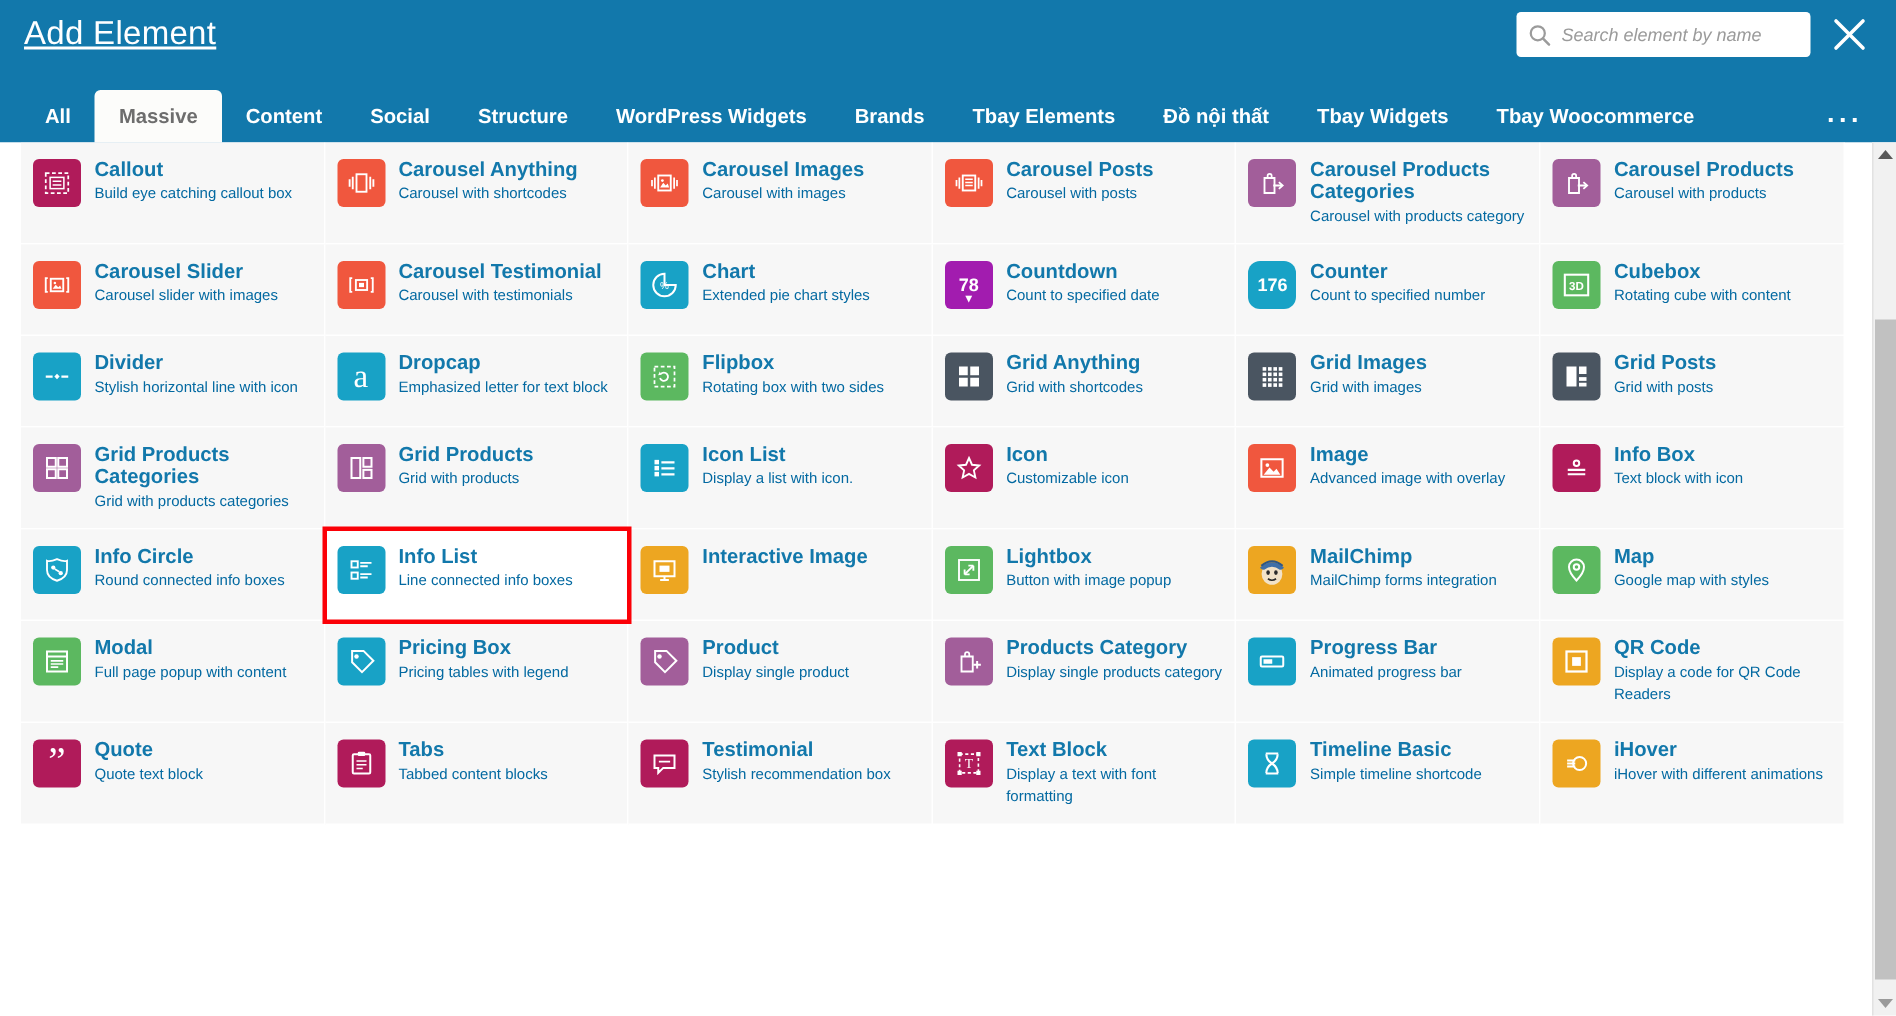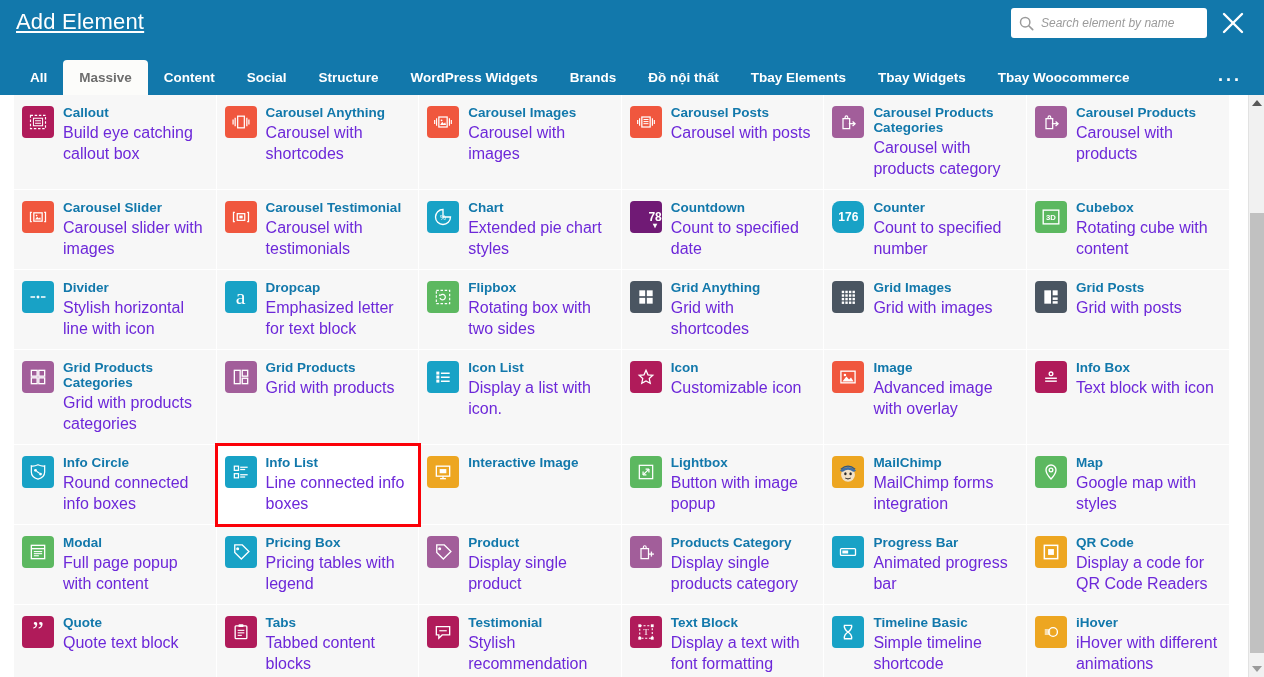--- a/index.html
+++ b/index.html
@@ -120,22 +120,22 @@
   .card-icon .letter {
     font-size: 22px; line-height: 1;
     font-family: "Liberation Serif", serif;
   }
   .card-text { flex: 1 1 auto; min-width: 0; }
   .card-title {
     font-size: 13.5px; font-weight: bold; color: #1278ab;
     line-height: 15px; margin-bottom: 2px;
   }
   .card-desc {
-    font-size: 16px; color: #6d28d9;
-    line-height: 21px;
+    font-size: 10px; color: #0369a1;
+    line-height: 15px;
   }
 
   
   #scrollbar {
     position: absolute; right: 0; top: 95px;
     width: 16px; height: 582px;
     background: #f1f1f1;
     border-left: 1px solid #e2e2e2;
   }
   #scroll-up, #scroll-down {
@@ -183,22 +183,22 @@
   </div>
 
   <div id="tabbar">
       <div class="tab">All</div>
       <div class="tab active">Massive</div>
       <div class="tab">Content</div>
       <div class="tab">Social</div>
       <div class="tab">Structure</div>
       <div class="tab">WordPress Widgets</div>
       <div class="tab">Brands</div>
+      <div class="tab">Tbay Elements</div>
       <div class="tab">Đồ nội thất</div>
-      <div class="tab">Tbay Elements</div>
       <div class="tab">Tbay Widgets</div>
       <div class="tab">Tbay Woocommerce</div>
       <div id="tab-more">...</div>
     </div>
 </div>
 
 <div id="modal-body">
   <div id="grid">
       <div class="card">
         <div class="card-icon" style="background: rgb(176, 27, 90);">
@@ -327,21 +327,21 @@
             <path d="M12 3 a9 9 0 1 0 9 9 h-9 z" fill="none" stroke="#ffffff" stroke-width="1.6"></path>
             <text x="12" y="15.5" font-size="8" fill="#ffffff" text-anchor="middle" font-family="Liberation Sans, sans-serif">%</text>
           </svg>
         </div>
         <div class="card-text">
           <div class="card-title">Chart</div>
           <div class="card-desc">Extended pie chart styles</div>
         </div>
       </div>
       <div class="card">
-        <div class="card-icon" style="background: #701a75; justify-content: flex-end;">
+        <div class="card-icon" style="background: #a21caf;">
           <span class="num" style="position:relative;">78<span style="position:absolute;left:50%;bottom:-7px;transform:translateX(-50%);font-size:8px;">▾</span></span>
         </div>
         <div class="card-text">
           <div class="card-title">Countdown</div>
           <div class="card-desc">Count to specified date</div>
         </div>
       </div>
       <div class="card">
         <div class="card-icon" style="background: rgb(24, 162, 198); border-radius: 8px;">
           <span class="num">176</span>

